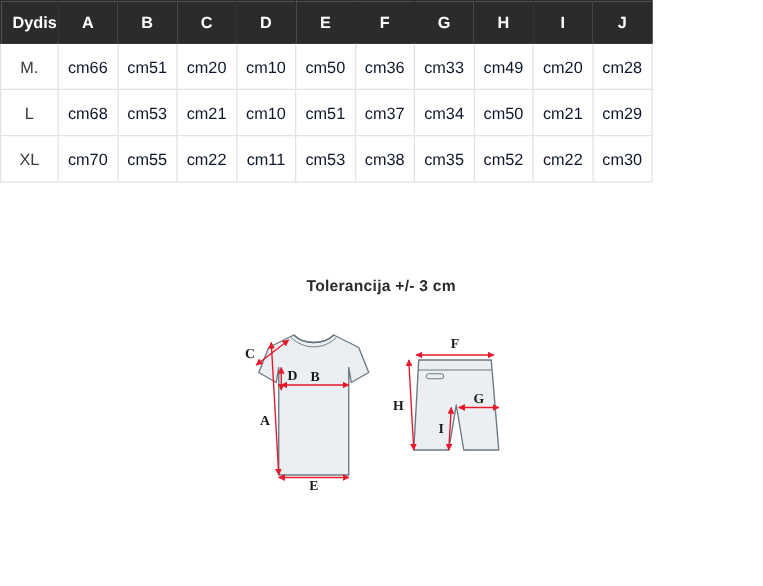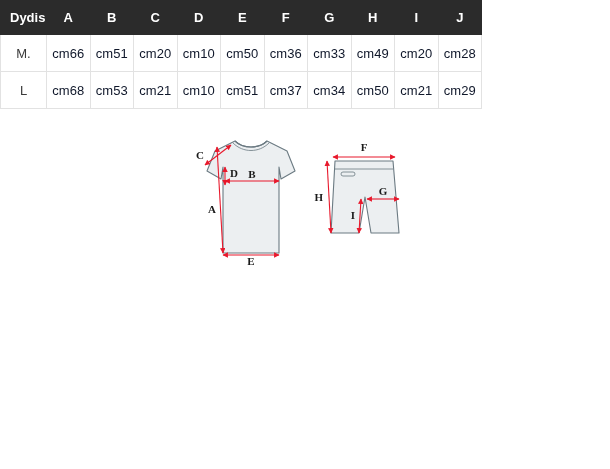--- a/index.html
+++ b/index.html
@@ -15,21 +15,21 @@
     position: relative;
     width: 610px;
     height: 469px;
     overflow: hidden;
     background: #ffffff;
   }
 
   
   table.size-table {
     border-collapse: collapse;
-    width: 482px;
+    width: 522px;
     table-layout: fixed;
   }
   table.size-table th,
   table.size-table td {
     border: 1px solid #e2e2e2;
     height: 37px;
     text-align: center;
     vertical-align: middle;
     font-size: 13px;
     color: #0f172a;
@@ -134,23 +134,37 @@
         <td>cm53</td>
         <td>cm21</td>
         <td>cm10</td>
         <td>cm51</td>
         <td>cm37</td>
         <td>cm34</td>
         <td>cm50</td>
         <td>cm21</td>
         <td>cm29</td>
       </tr>
+      <tr>
+        <td class="size-label">XL</td>
+        <td>cm70</td>
+        <td>cm55</td>
+        <td>cm22</td>
+        <td>cm11</td>
+        <td>cm53</td>
+        <td>cm38</td>
+        <td>cm35</td>
+        <td>cm52</td>
+        <td>cm22</td>
+        <td>cm30</td>
+      </tr>
     </tbody>
   </table>
 
+  <div class="tolerance">Tolerancija +/- 3 cm</div>
 
   <div class="diagram-wrap">
     <svg class="garments" width="300" height="160" viewBox="0 0 300 160" xmlns="http://www.w3.org/2000/svg">
       <defs>
         <marker id="ar" viewBox="0 0 10 10" refX="9" refY="5" markerWidth="5" markerHeight="5" orient="auto-start-reverse">
           <path d="M 0 0 L 10 5 L 0 10 z" fill="#e8192c"></path>
         </marker>
       </defs>
 
       <g>

